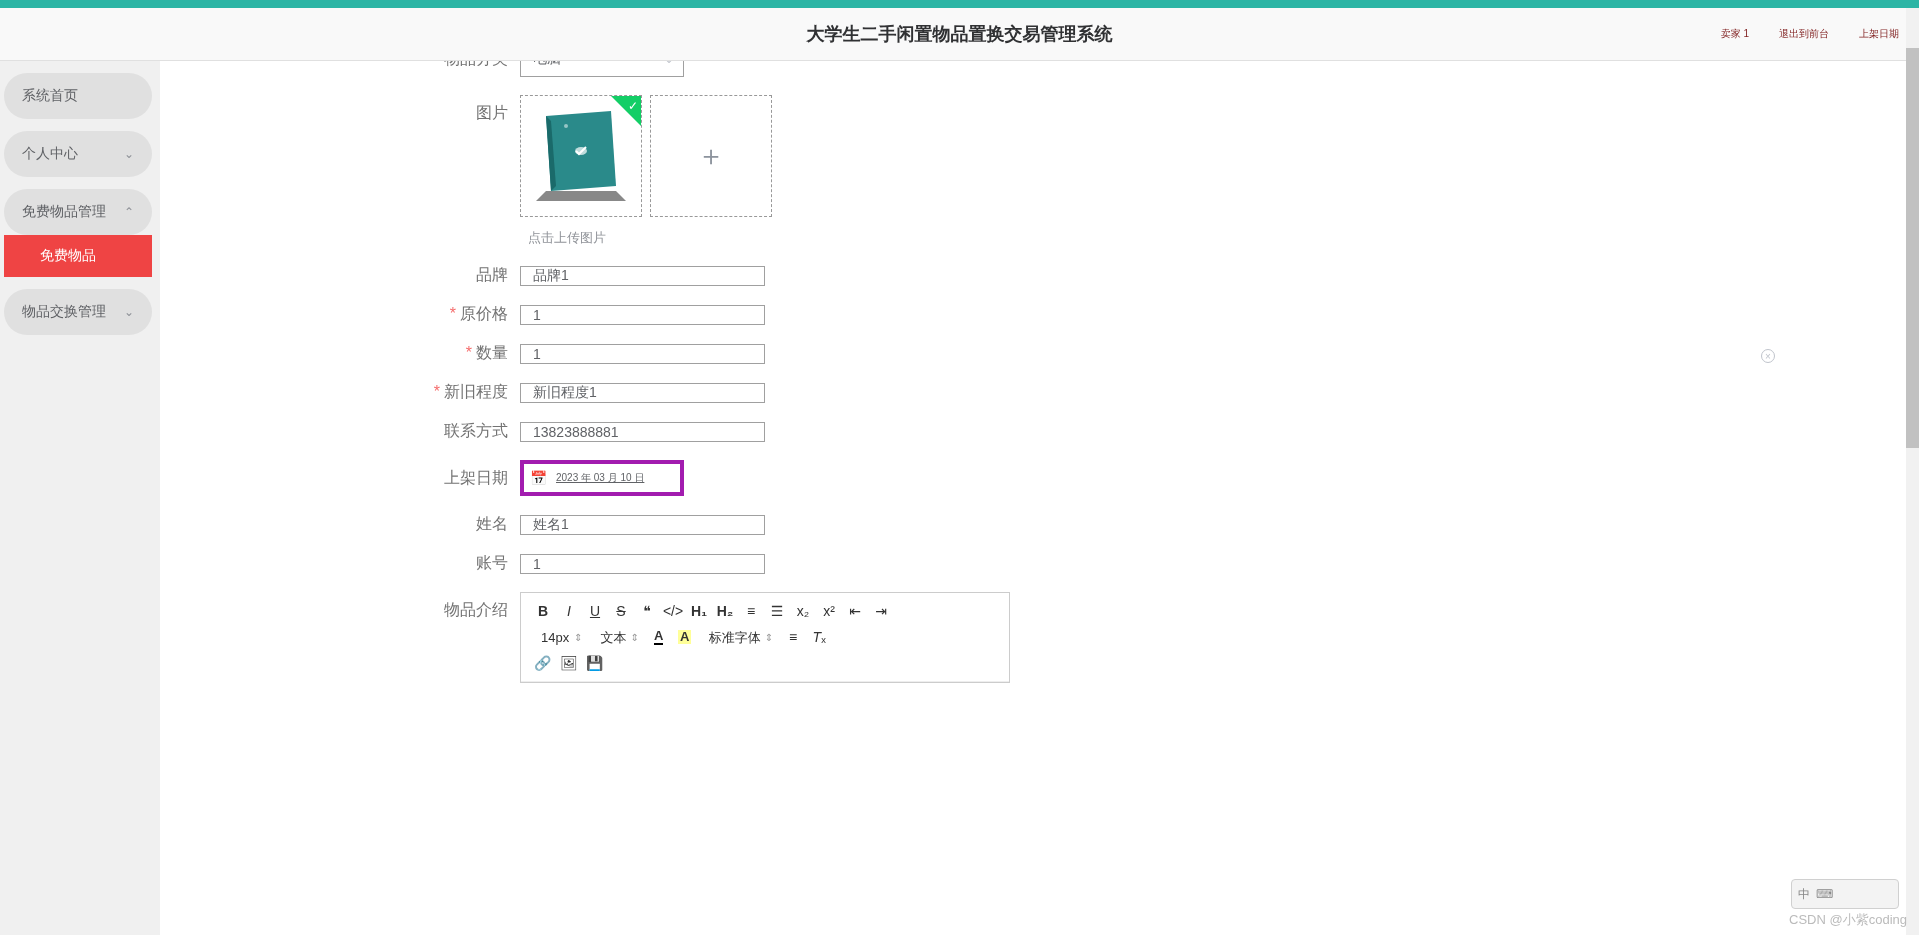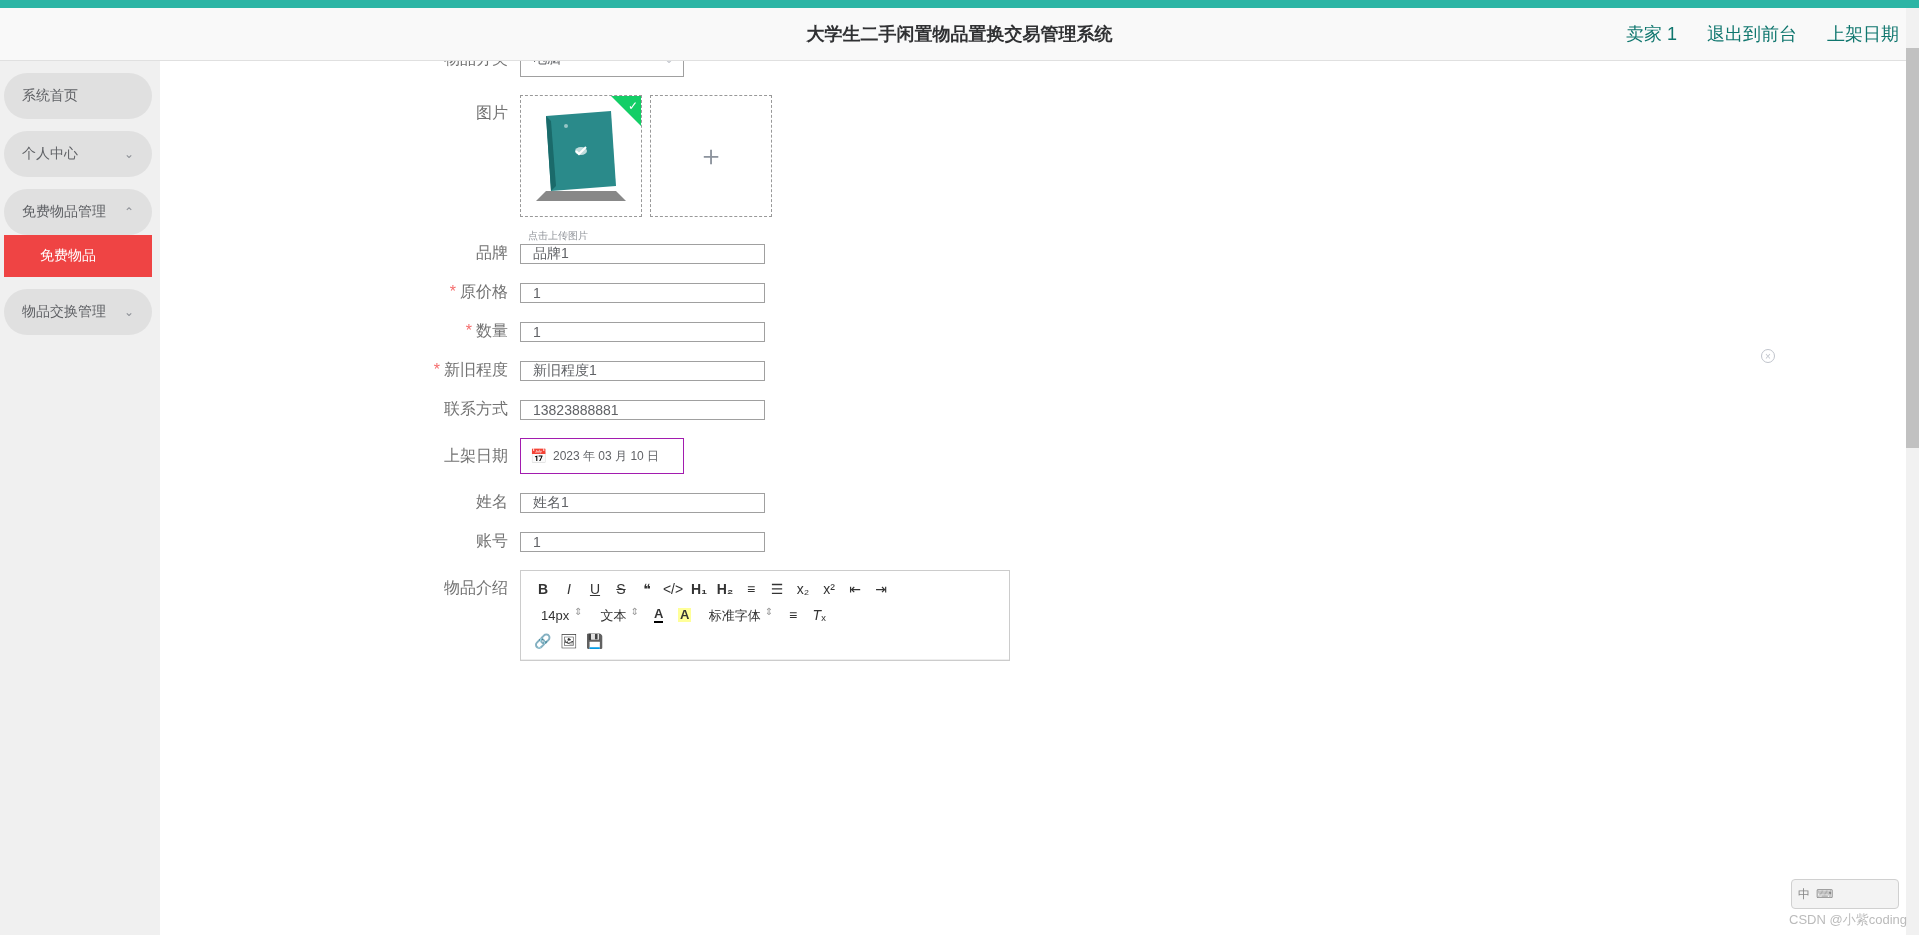--- a/index.html
+++ b/index.html
@@ -28,23 +28,23 @@
       font-weight: bold;
       color: #303133;
     }
     .header-right {
       position: absolute;
       right: 20px;
       display: flex;
       gap: 30px;
     }
     .header-link {
-      color: #0f766e;
-      cursor: pointer;
-      font-size: 18px;
+      color: #7f1d1d;
+      cursor: pointer;
+      font-size: 10px;
     }
     .container {
       display: flex;
       height: calc(100vh - 44px);
     }
     .sidebar {
       width: 156px;
       background: #f0f0f0;
       padding: 12px 4px;
       display: flex;
@@ -137,25 +137,26 @@
       right: 10px;
       top: 50%;
       transform: translateY(-50%);
       color: #c0c4cc;
       font-size: 12px;
       pointer-events: none;
     }
     .date-input {
       width: 164px;
       height: 36px;
-      border: 1px solid #a21caf;
+      border: 4px solid #a21caf;
       padding: 0 12px 0 32px;
-      font-size: 12px;
+      font-size: 10px;
       color: #606266;
       background: #fff;
+      text-decoration: underline;
     }
     .date-wrap {
       position: relative;
       display: inline-block;
     }
     .date-icon {
       position: absolute;
       left: 10px;
       top: 50%;
       transform: translateY(-50%);
@@ -183,23 +184,24 @@
       position: relative;
       overflow: hidden;
     }
     .laptop-svg { width: 100%; height: 100%; }
     .plus-icon {
       font-size: 28px;
       color: #8c939d;
       font-weight: 300;
     }
     .upload-hint {
-      font-size: 10px;
+      font-size: 13px;
       color: #909399;
       margin-left: 368px;
+      margin-bottom: 18px;
       margin-top: -6px;
     }
     .form-row-top {
       display: flex;
       align-items: flex-start;
     }
     .form-row-top .form-label { padding-top: 8px; }
     .richtext-container {
       width: 490px;
       border: 1px solid #ccc;
@@ -228,20 +230,21 @@
       background: transparent;
       font-size: 13px;
       color: #333;
       padding: 2px 16px 2px 4px;
       cursor: pointer;
       appearance: none;
     }
     .toolbar-select-wrap {
       position: relative;
       display: inline-flex;
+      align-items: center;
       margin: 0 6px;
     }
     .toolbar-select-wrap::after {
       content: "⇕";
       font-size: 10px;
       color: #999;
       margin-left: -12px;
       pointer-events: none;
     }
     .toolbar-row {

